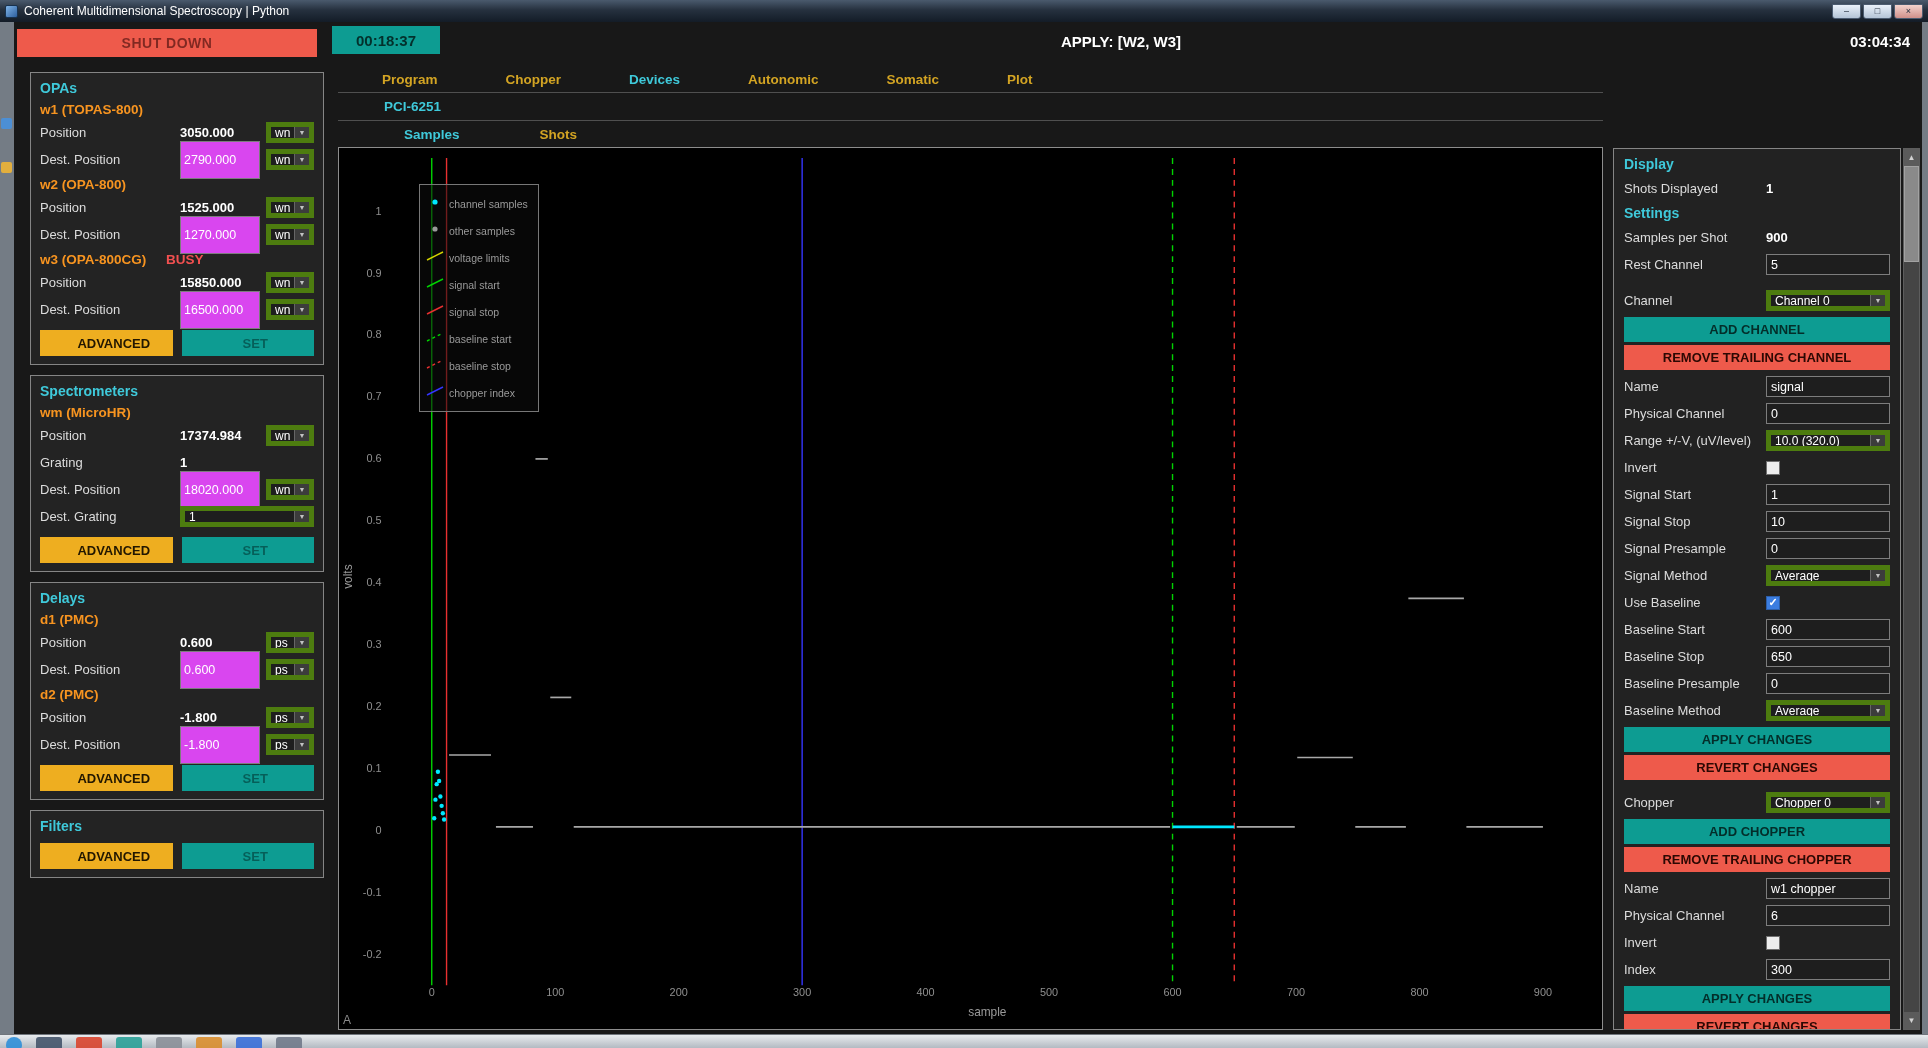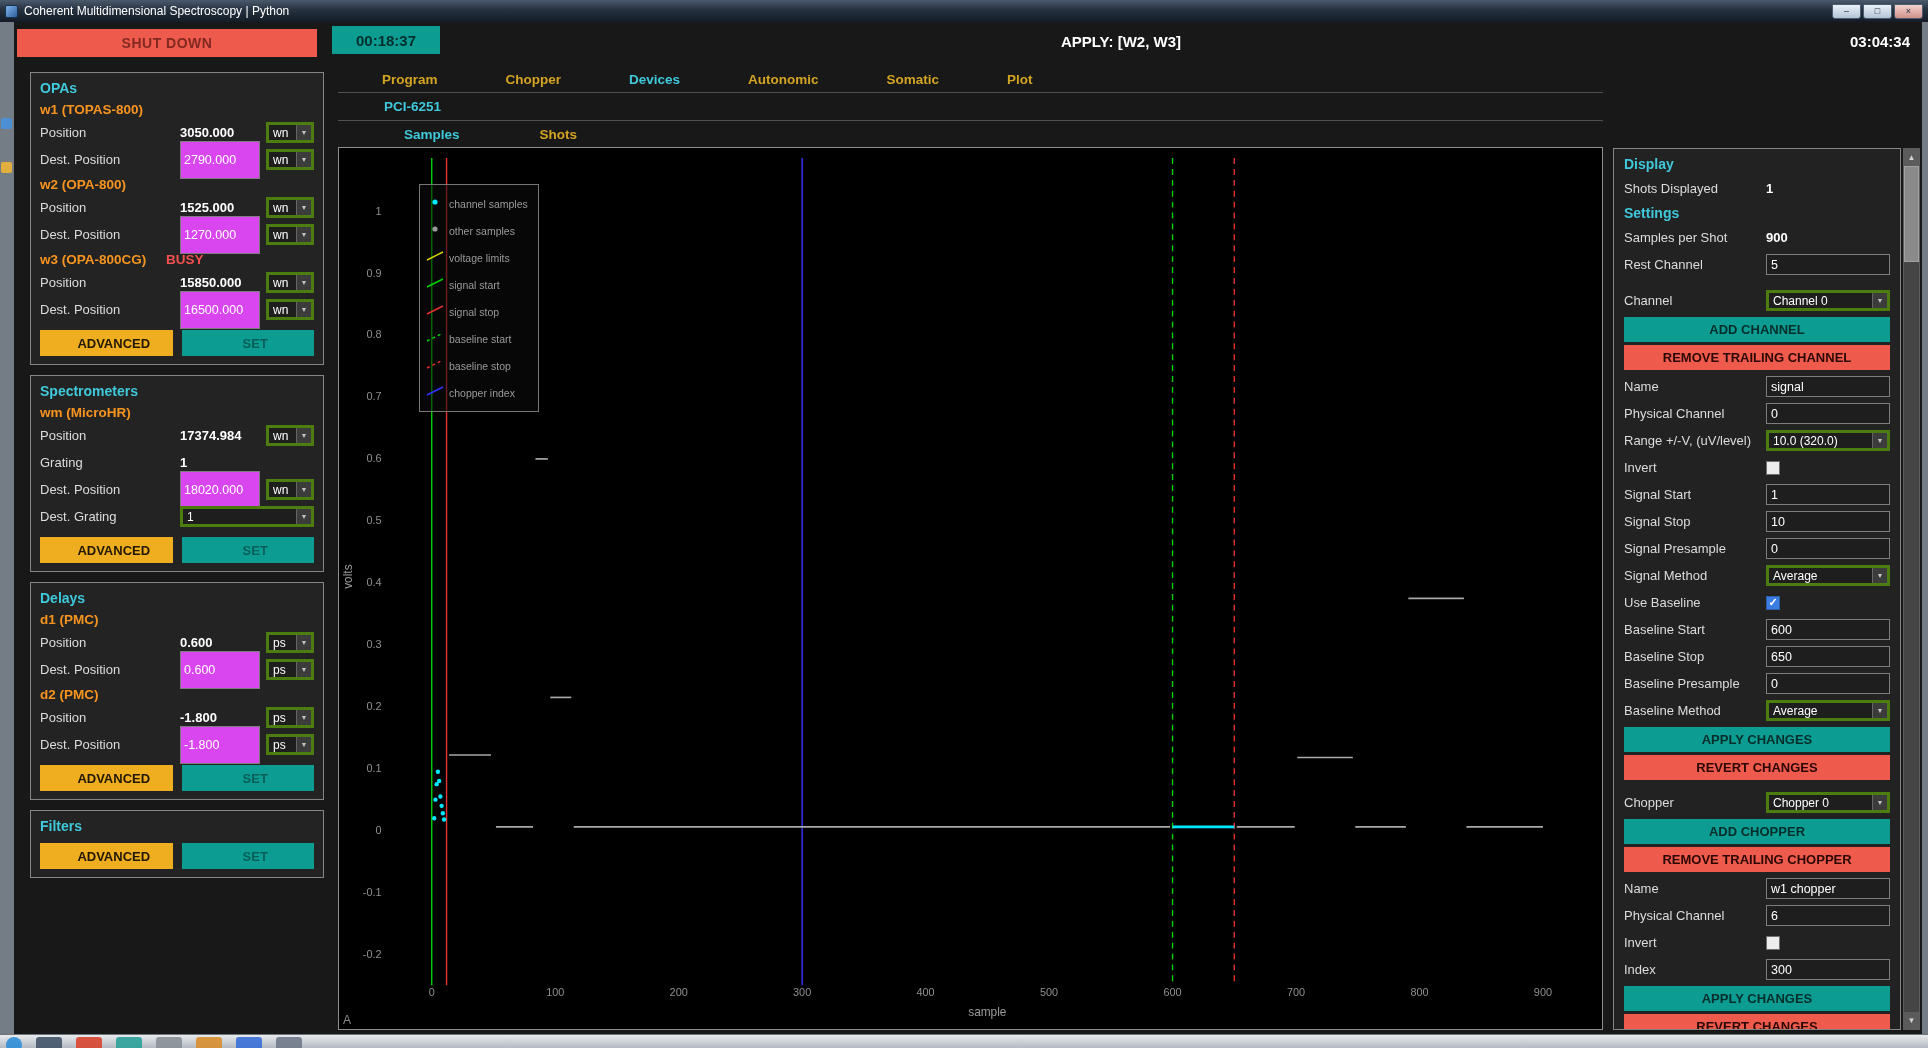--- a/index.html
+++ b/index.html
@@ -47,21 +47,21 @@
   
   .left-sidebar{flex:0 0 302px;padding:8px 4px 0 4px;display:flex;flex-direction:column;gap:10px;}
   .panel{border:1px solid #858585;background:#232323;padding:6px 9px 8px 9px;}
   .panel-title{color:var(--cyan-text);font-weight:bold;font-size:14px;padding:1px 0 2px 0;}
   .hw-name{color:var(--orange-text);font-weight:bold;font-size:13.5px;padding:4px 0 2px 0;}
   .busy{color:var(--busy-red);margin-left:16px;}
   .row{display:flex;align-items:center;height:27px;gap:6px;}
   .lbl{flex:1;color:#dcdcdc;font-size:13px;}
   .val{width:80px;font-weight:bold;color:#fff;font-size:13px;overflow:hidden;white-space:nowrap;}
   input.txt{width:80px;height:38px;background:#d946ef;border:1px solid #7d7d7d;color:#fff;font-size:12.5px;padding:0 3px;}
-  .combo{width:48px;height:21px;border:3px solid #4d7c0f;background:#1e1e1e;display:flex;align-items:stretch;cursor:pointer;}
+  .combo{width:48px;height:21px;border:5px solid #4d7c0f;background:#1e1e1e;display:flex;align-items:stretch;cursor:pointer;}
   .combo-text{flex:1;color:#fff;font-size:12px;display:flex;align-items:center;padding-left:4px;overflow:hidden;white-space:nowrap;}
   .combo-arrow{width:15px;background:#3c3c3c;border-left:1px solid #666;color:#c2c2c2;font-size:7px;
     display:flex;align-items:center;justify-content:center;}
   .combo.gwide{width:134px;}
   .btn-row{display:flex;gap:9px;margin-top:7px;}
   .btn{flex:1;height:26px;border:none;font-weight:bold;font-size:13px;cursor:pointer;padding-left:15px;}
   .btn.yellow{background:var(--yellow);color:#221700;}
   .btn.teal{background:var(--teal);color:rgba(0,46,42,.55);}
 
   

